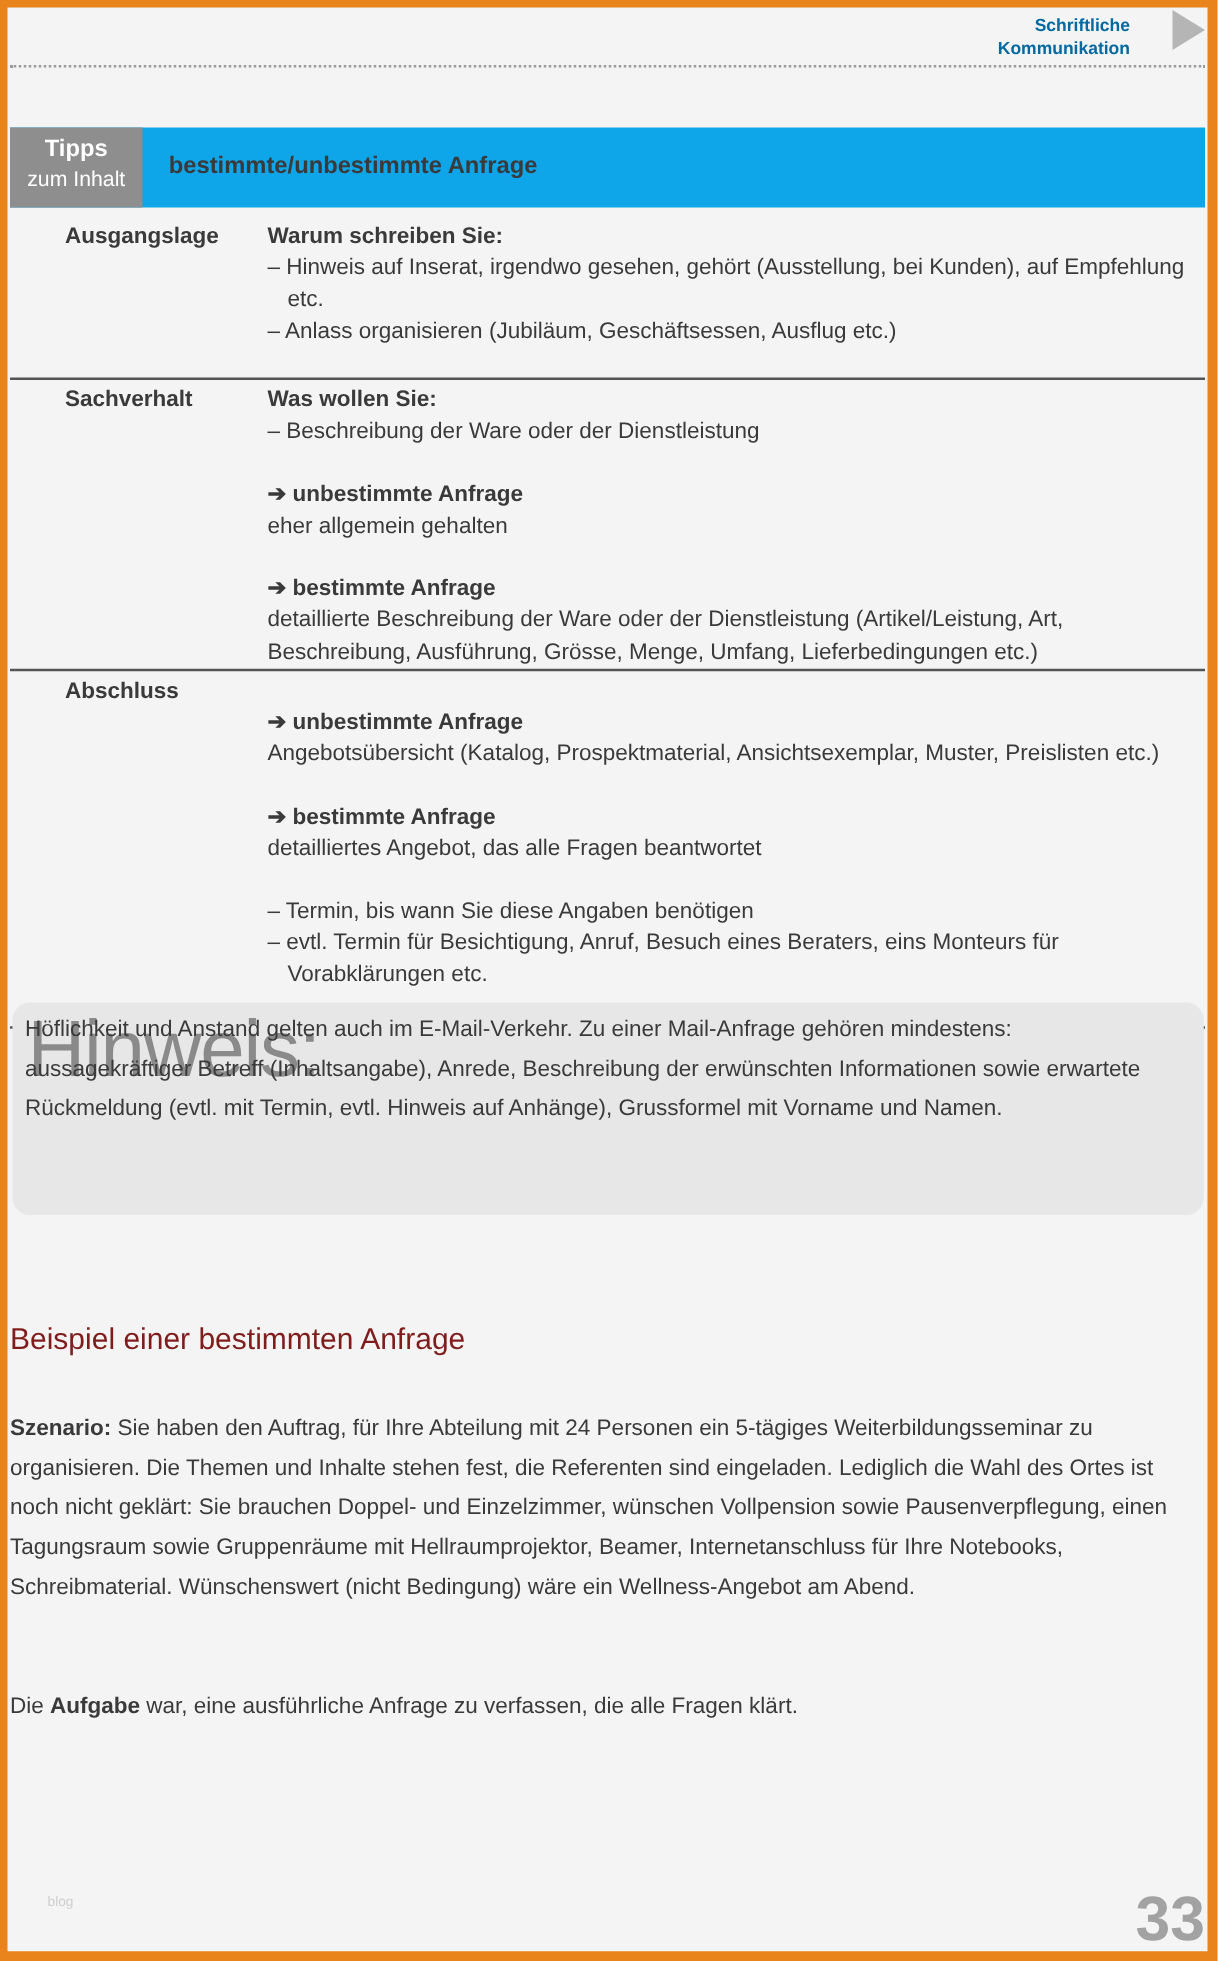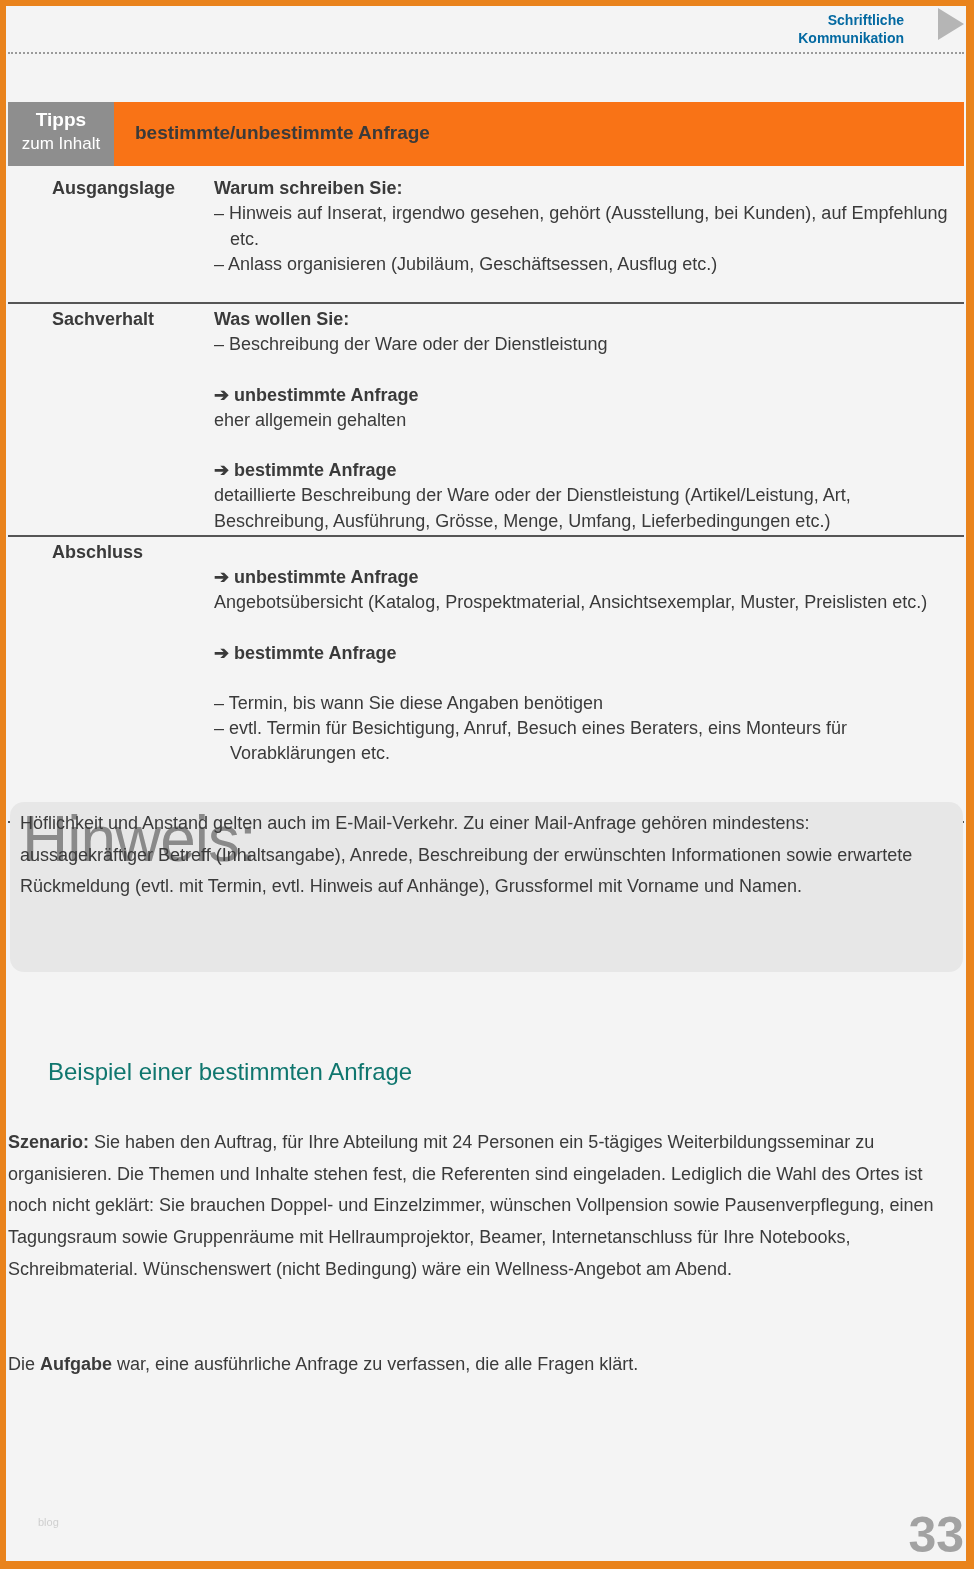--- a/index.html
+++ b/index.html
@@ -21,21 +21,21 @@
     position: absolute; right: 2px; top: 2px; width: 0; height: 0;
     border-top: 16px solid transparent; border-bottom: 16px solid transparent;
     border-left: 26px solid #b5b5b5;
   }
   .dotted-rule {
     position: absolute; left: 2px; right: 2px; top: 46px;
     border-top: 2px dotted #9a9a9a;
   }
   .tipps-bar {
     position: absolute; left: 2px; top: 96px; width: 956px; height: 64px;
-    background: #f97316;
+    background: #0ea5e9;
   }
   .tipps-box {
     position: absolute; left: 0; top: 0; width: 106px; height: 64px;
     background: #8e8e8e; color: #fff; text-align: center;
   }
   .tipps-box .t1 { display: block; font-weight: bold; font-size: 19px; margin-top: 6px; line-height: 24px; }
   .tipps-box .t2 { display: block; font-size: 17px; line-height: 24px; }
   .tipps-heading {
     position: absolute; left: 127px; top: 20px; font-size: 19px; font-weight: bold; color: #3a3a3a;
   }
@@ -59,21 +59,21 @@
   }
   .hinweis-big {
     position: absolute; left: 12px; top: 2px; font-size: 64px; line-height: 70px; color: #8a8a8a;
     letter-spacing: -1px;
   }
   .hinweis-text {
     position: absolute; left: 10px; top: 6px; width: 925px; font-size: 18px; line-height: 31.5px;
   }
   .hinweis-text .first { margin-left: 250px; display: block; }
   .example-title {
-    position: absolute; left: 2px; top: 1052px; font-size: 24px; color: #0f766e; margin-left: 40px;
+    position: absolute; left: 2px; top: 1052px; font-size: 24px; color: #7f1d1d;
   }
   .scenario {
     position: absolute; left: 2px; top: 1121px; width: 945px; font-size: 18px; line-height: 31.7px;
   }
   .task {
     position: absolute; left: 2px; top: 1343px; font-size: 18px; line-height: 31.7px;
   }
   .watermark {
     position: absolute; left: 32px; top: 1510px; font-size: 11px; color: #cfcfcf;
   }
@@ -125,20 +125,21 @@
   </div>
 
   <div class="section" style="top:534px;height:281px;">
     <div class="label">Abschluss</div>
     <div class="body">
       <div class="gap"></div>
       <div class="sub">➔ unbestimmte Anfrage</div>
       <div>Angebotsübersicht (Katalog, Prospektmaterial, Ansichtsexemplar, Muster, Preislisten etc.)</div>
       <div class="gap"></div>
       <div class="sub">➔ bestimmte Anfrage</div>
+      <div>detailliertes Angebot, das alle Fragen beantwortet</div>
       <div class="gap"></div>
       <div class="item">– Termin, bis wann Sie diese Angaben benötigen</div>
       <div class="item">– evtl. Termin für Besichtigung, Anruf, Besuch eines Beraters, eins Monteurs für Vorabklärungen etc.</div>
     </div>
   </div>
 
   <div class="hinweis">
     <div class="hinweis-big">Hinweis:</div>
     <div class="hinweis-text">
       <span>Höflichkeit und Anstand gelten auch im E-Mail-Verkehr. Zu einer Mail-Anfrage gehören mindestens: aussagekräftiger Betreff (Inhaltsangabe), Anrede, Beschreibung der erwünschten Informationen sowie erwartete Rückmeldung (evtl. mit Termin, evtl. Hinweis auf Anhänge), Grussformel mit Vorname und Namen.</span>

